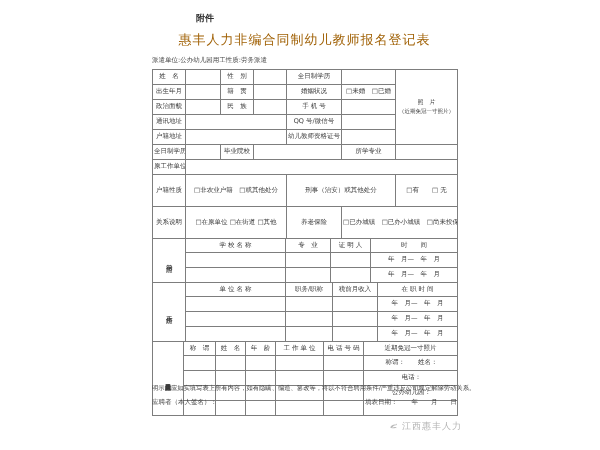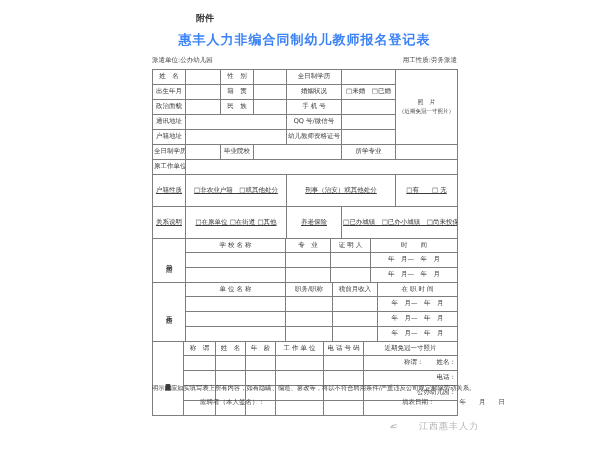--- a/index.html
+++ b/index.html
@@ -1,38 +1,38 @@
 <!DOCTYPE html>
 <html><head>
 <meta charset="utf-8">
 <style>
   html,body{margin:0;padding:0;}
   body{
     width:600px;height:450px;background:#ffffff;position:relative;overflow:hidden;
     font-family:"DejaVu Sans","Liberation Sans",sans-serif;color:#3a3a3a;
   }
   .attachment{position:absolute;left:152px;top:12px;font-size:9px;font-weight:bold;color:#2e2e2e;margin-left:44px;}
-  .title{position:absolute;left:122px;top:31px;width:365px;text-align:center;font-size:13px;font-weight:bold;letter-spacing:1px;color:#3b82f6;}
-  .meta-row{position:absolute;left:152px;top:56px;width:305px;display:flex;justify-content:space-between;font-size:6.5px;color:#444;}
+  .title{position:absolute;left:122px;top:31px;width:365px;text-align:center;font-size:13px;font-weight:normal;letter-spacing:1px;color:#a16207;}
+  .meta-row{position:absolute;left:152px;top:56px;width:305px;display:flex;font-size:6.5px;color:#444;}
   .form-wrap{position:absolute;left:152px;top:70px;width:305px;}
   table{border-collapse:collapse;table-layout:fixed;width:305px;margin-top:-1px;}
   td{border:1px solid #7d7d7d;font-size:6.5px;line-height:1.15;padding:0 1px;overflow:hidden;white-space:nowrap;color:#3a3a3a;text-align:center;vertical-align:middle;}
   td.lbl{text-align:center;}
-  td.left{text-align:right;padding-left:3px;}
+  td.left{text-align:center;padding-left:3px;}
   tr{height:15px;margin-top:20px;}
   tr.h14{height:14px;}
-  tr.h17{height:32px;text-decoration:underline;}
+  tr.h17{height:32px;}
   .vert{writing-mode:vertical-rl;text-orientation:upright;letter-spacing:1px;font-size:6.5px;padding:1px 0;white-space:normal;line-height:1;}
   .vert.small{font-size:6px;letter-spacing:0;}
   .photo-cell{font-size:6px;white-space:normal;line-height:1.8;vertical-align:middle;}
   .photo-note{font-size:5.5px;display:block;}
   .footer-note{position:absolute;left:152px;top:384px;width:310px;font-size:6.3px;color:#444;white-space:nowrap;}
-  .footer-sign{position:absolute;left:152px;top:398px;width:305px;display:flex;justify-content:space-between;font-size:6.5px;color:#444;margin-left:48px;}
-  .sign-right{display:flex;gap:25px;}
-  .watermark{position:absolute;left:388px;top:420px;display:flex;align-items:center;gap:20px;color:#b3b3b3;font-size:9px;letter-spacing:1px;}
+  .footer-sign{position:absolute;left:152px;top:398px;width:305px;display:flex;justify-content:space-between;font-size:6.5px;color:#444;}
+  .sign-right{display:flex;gap:14px;}
+  .watermark{position:absolute;left:388px;top:420px;display:flex;align-items:center;gap:3px;color:#b3b3b3;font-size:9px;letter-spacing:1px;}
   .wm-logo{width:11px;height:11px;display:inline-block;}
 </style>
 </head>
 <body>
 
 <div class="attachment">附件</div>
 <div class="title">惠丰人力非编合同制幼儿教师报名登记表</div>
 <div class="meta-row">
   <span>派遣单位:公办幼儿园</span>
   <span>用工性质:劳务派遣</span>

